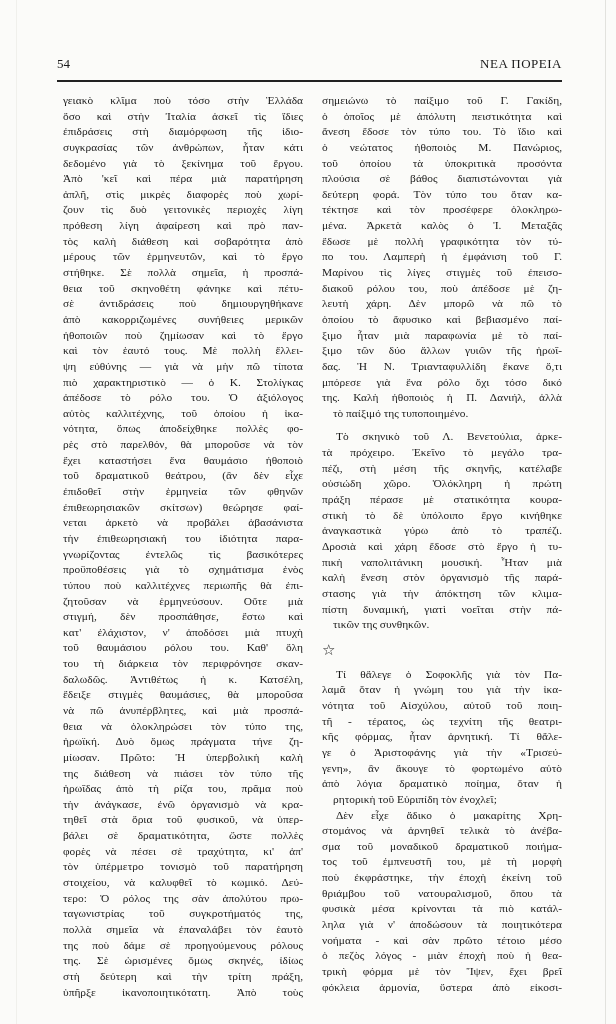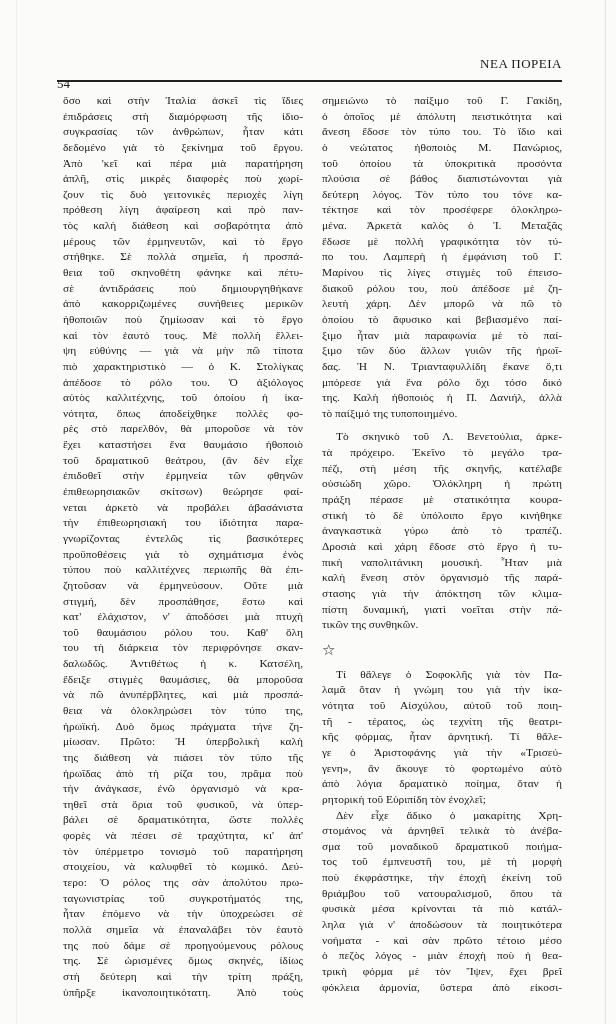--- a/index.html
+++ b/index.html
@@ -37,21 +37,20 @@
       top: 56px;
       width: 505px;
       height: 20px;
     }
     .page-number {
       position: absolute;
       left: 0;
       top: 0;
       font-size: 13px;
       font-family: "Liberation Serif", serif;
-      margin-top: 20px;
     }
     .running-title {
       position: absolute;
       right: 0;
       top: 0;
       font-size: 13px;
       font-family: "Liberation Serif", serif;
       letter-spacing: 0.5px;
       text-align: center;
     }
@@ -83,20 +82,21 @@
     .line {
       display: block;
       white-space: nowrap;
       height: 15.65px;
       overflow: visible;
       text-align: justify;
       text-align-last: justify;
     }
     .line.last {
       text-align-last: left;
+      margin-left: 11px;
     }
     .para-gap {
       height: 8px;
     }
     .star-row {
       text-align: center;
       height: 34px;
       line-height: 34px;
       font-size: 15px;
       font-family: "DejaVu Sans", sans-serif;
@@ -111,20 +111,21 @@
 <div class="left-edge"></div>
 <div class="page-edge"></div>
 
 <div class="header">
   <span class="page-number">54</span>
   <span class="running-title">ΝΕΑ ΠΟΡΕΙΑ</span>
 </div>
 <div class="header-rule"></div>
 
 <div class="column col-left" id="col-left">
+    <span class="line">γειακὸ κλῖμα ποὺ τόσο στὴν Ἑλλάδα</span>
     <span class="line">ὅσο καὶ στὴν Ἰταλία ἀσκεῖ τὶς ἴδιες</span>
     <span class="line">ἐπιδράσεις στὴ διαμόρφωση τῆς ἰδιο-</span>
     <span class="line">συγκρασίας τῶν ἀνθρώπων, ἦταν κάτι</span>
     <span class="line">δεδομένο γιὰ τὸ ξεκίνημα τοῦ ἔργου.</span>
     <span class="line">Ἀπὸ 'κεῖ καὶ πέρα μιὰ παρατήρηση</span>
     <span class="line">ἁπλῆ, στὶς μικρὲς διαφορὲς ποὺ χωρί-</span>
     <span class="line">ζουν τὶς δυὸ γειτονικὲς περιοχὲς λίγη</span>
     <span class="line">πρόθεση λίγη ἀφαίρεση καὶ πρὸ παν-</span>
     <span class="line">τὸς καλὴ διάθεση καὶ σοβαρότητα ἀπὸ</span>
     <span class="line">μέρους τῶν ἑρμηνευτῶν, καὶ τὸ ἔργο</span>
@@ -163,37 +164,36 @@
     <span class="line">της διάθεση νὰ πιάσει τὸν τύπο τῆς</span>
     <span class="line">ἡρωΐδας ἀπὸ τὴ ρίζα του, πρᾶμα ποὺ</span>
     <span class="line">τὴν ἀνάγκασε, ἐνῶ ὀργανισμὸ νὰ κρα-</span>
     <span class="line">τηθεῖ στὰ ὅρια τοῦ φυσικοῦ, νὰ ὑπερ-</span>
     <span class="line">βάλει σὲ δραματικότητα, ὥστε πολλὲς</span>
     <span class="line">φορὲς νὰ πέσει σὲ τραχύτητα, κι' ἀπ'</span>
     <span class="line">τὸν ὑπέρμετρο τονισμὸ τοῦ παρατήρηση</span>
     <span class="line">στοιχείου, νὰ καλυφθεῖ τὸ κωμικό. Δεύ-</span>
     <span class="line">τερο: Ὁ ρόλος της σὰν ἀπολύτου πρω-</span>
     <span class="line">ταγωνιστρίας τοῦ συγκροτήματός της,</span>
-    <span class="line">ἦταν ἑπόμενο νὰ τὴν ὑποχρεώσει σὲ</span>
     <span class="line">πολλὰ σημεῖα νὰ ἐπαναλάβει τὸν ἑαυτὸ</span>
     <span class="line">της ποὺ δάμε σὲ προηγούμενους ρόλους</span>
     <span class="line">της. Σὲ ὡρισμένες ὅμως σκηνές, ἰδίως</span>
     <span class="line">στὴ δεύτερη καὶ τὴν τρίτη πράξη,</span>
     <span class="line">ὑπῆρξε ἱκανοποιητικότατη. Ἀπὸ τοὺς</span>
   </div>
 
 <div class="column col-right">
   <div id="rp1">
       <span class="line">σημειώνω τὸ παίξιμο τοῦ Γ. Γακίδη,</span>
       <span class="line">ὁ ὁποῖος μὲ ἀπόλυτη πειστικότητα καὶ</span>
       <span class="line">ἄνεση ἔδοσε τὸν τύπο του. Τὸ ἴδιο καὶ</span>
       <span class="line">ὁ νεώτατος ἠθοποιὸς Μ. Πανώριος,</span>
       <span class="line">τοῦ ὁποίου τὰ ὑποκριτικὰ προσόντα</span>
       <span class="line">πλούσια σὲ βάθος διαπιστώνονται γιὰ</span>
-      <span class="line">δεύτερη λόγος. Τὸν τύπο του τόνε κα-</span>
+      <span class="line">δεύτερη φορά. Τὸν τύπο του ὅταν κα-</span>
       <span class="line">τέκτησε καὶ τὸν προσέφερε ὁλοκληρω-</span>
       <span class="line">μένα. Ἀρκετὰ καλὸς ὁ Ἰ. Μεταξᾶς</span>
       <span class="line">ἔδωσε μὲ πολλὴ γραφικότητα τὸν τύ-</span>
       <span class="line">πο του. Λαμπερὴ ἡ ἐμφάνιση τοῦ Γ.</span>
       <span class="line">Μαρίνου τὶς λίγες στιγμὲς τοῦ ἐπεισο-</span>
       <span class="line">διακοῦ ρόλου του, ποὺ ἀπέδοσε μὲ ζη-</span>
       <span class="line">λευτὴ χάρη. Δὲν μπορῶ νὰ πῶ τὸ</span>
       <span class="line">ὁποίου τὸ ἄφυσικο καὶ βεβιασμένο παί-</span>
       <span class="line">ξιμο ἦταν μιὰ παραφωνία μὲ τὸ παί-</span>
       <span class="line">ξιμο τῶν δύο ἄλλων γυιῶν τῆς ἡρωΐ-</span>

